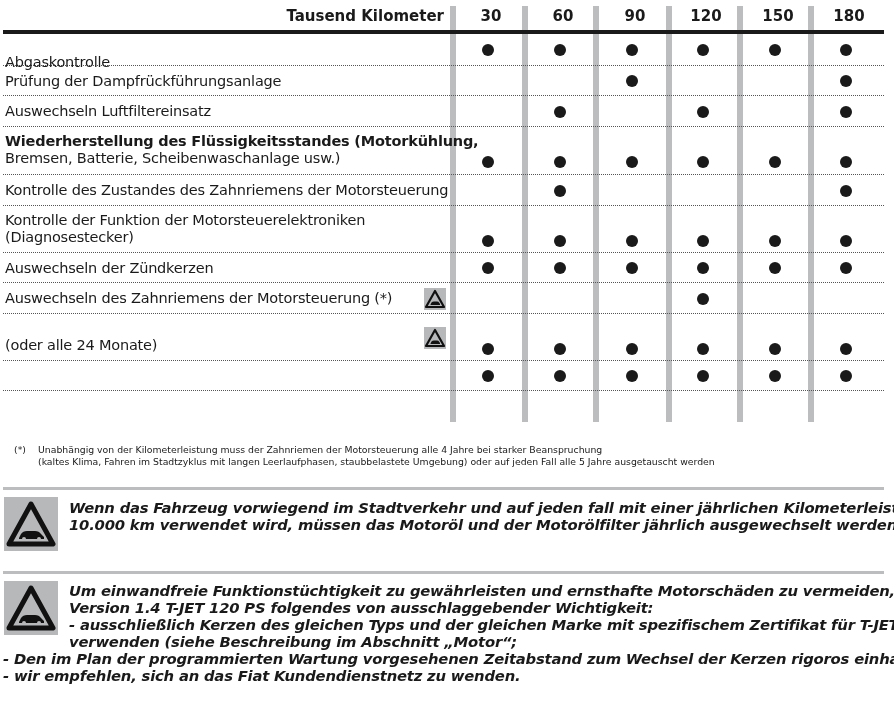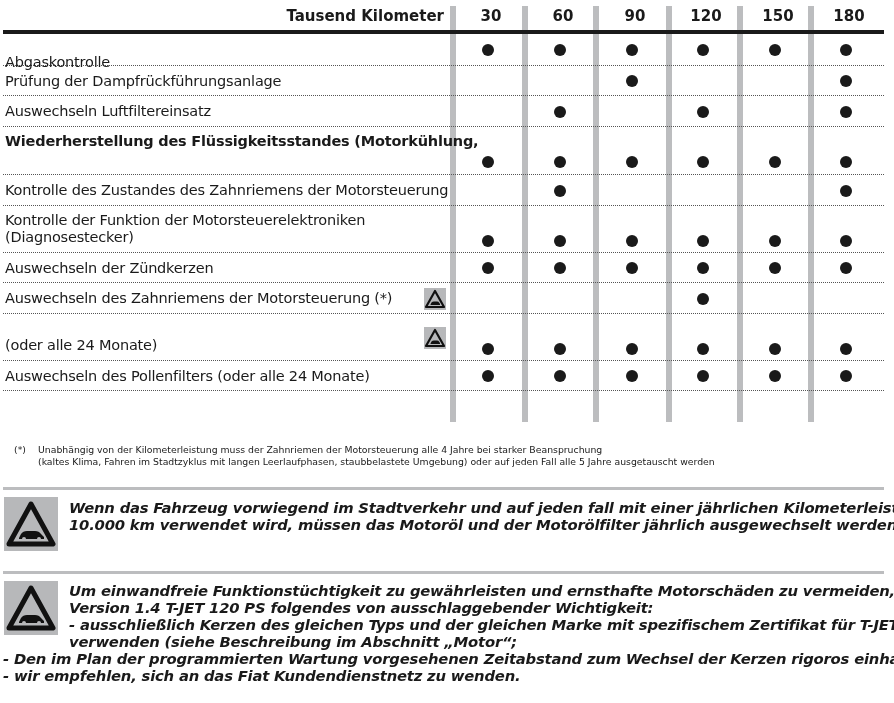--- a/index.html
+++ b/index.html
@@ -65,20 +65,21 @@
         <div class="dot" style="left: 837px; top: 9px;"></div>
       </div>
       <div class="row" style="height: 31px;">
         <div class="row-label" style="top: 7px;">Auswechseln Luftfiltereinsatz</div>
         <div class="dot" style="left: 551px; top: 10px;"></div>
         <div class="dot" style="left: 694px; top: 10px;"></div>
         <div class="dot" style="left: 837px; top: 10px;"></div>
       </div>
       <div class="row" style="height: 48px;">
         <div class="row-label" style="top: 6px; font-weight: bold;">Wiederherstellung des Flüssigkeitsstandes (Motorkühlung,</div>
+        <div class="row-label" style="top: 23px;">Bremsen, Batterie, Scheibenwaschanlage usw.)</div>
         <div class="dot" style="left: 479px; top: 29px;"></div>
         <div class="dot" style="left: 551px; top: 29px;"></div>
         <div class="dot" style="left: 623px; top: 29px;"></div>
         <div class="dot" style="left: 694px; top: 29px;"></div>
         <div class="dot" style="left: 766px; top: 29px;"></div>
         <div class="dot" style="left: 837px; top: 29px;"></div>
       </div>
       <div class="row" style="height: 31px;">
         <div class="row-label" style="top: 7px;">Kontrolle des Zustandes des Zahnriemens der Motorsteuerung</div>
         <div class="dot" style="left: 551px; top: 10px;"></div>
@@ -118,21 +119,20 @@
             <path d="M6.5 16.5 L7.5 14.5 Q8.5 13.5 10 13.5 L13 13.5 Q14.5 13.5 15.2 14.8 L16 16 L16 17 L6.5 17 Z" fill="#111"></path>
           </svg></div>
         <div class="dot" style="left: 479px; top: 29px;"></div>
         <div class="dot" style="left: 551px; top: 29px;"></div>
         <div class="dot" style="left: 623px; top: 29px;"></div>
         <div class="dot" style="left: 694px; top: 29px;"></div>
         <div class="dot" style="left: 766px; top: 29px;"></div>
         <div class="dot" style="left: 837px; top: 29px;"></div>
       </div>
       <div class="row" style="height: 30px;">
-        <div class="row-label" style="top: 7px;">Auswechseln des Pollenfilters (oder alle 24 Monate)</div>
         <div class="dot" style="left: 479px; top: 9px;"></div>
         <div class="dot" style="left: 551px; top: 9px;"></div>
         <div class="dot" style="left: 623px; top: 9px;"></div>
         <div class="dot" style="left: 694px; top: 9px;"></div>
         <div class="dot" style="left: 766px; top: 9px;"></div>
         <div class="dot" style="left: 837px; top: 9px;"></div>
       </div>
     </div>
 </div>
 

